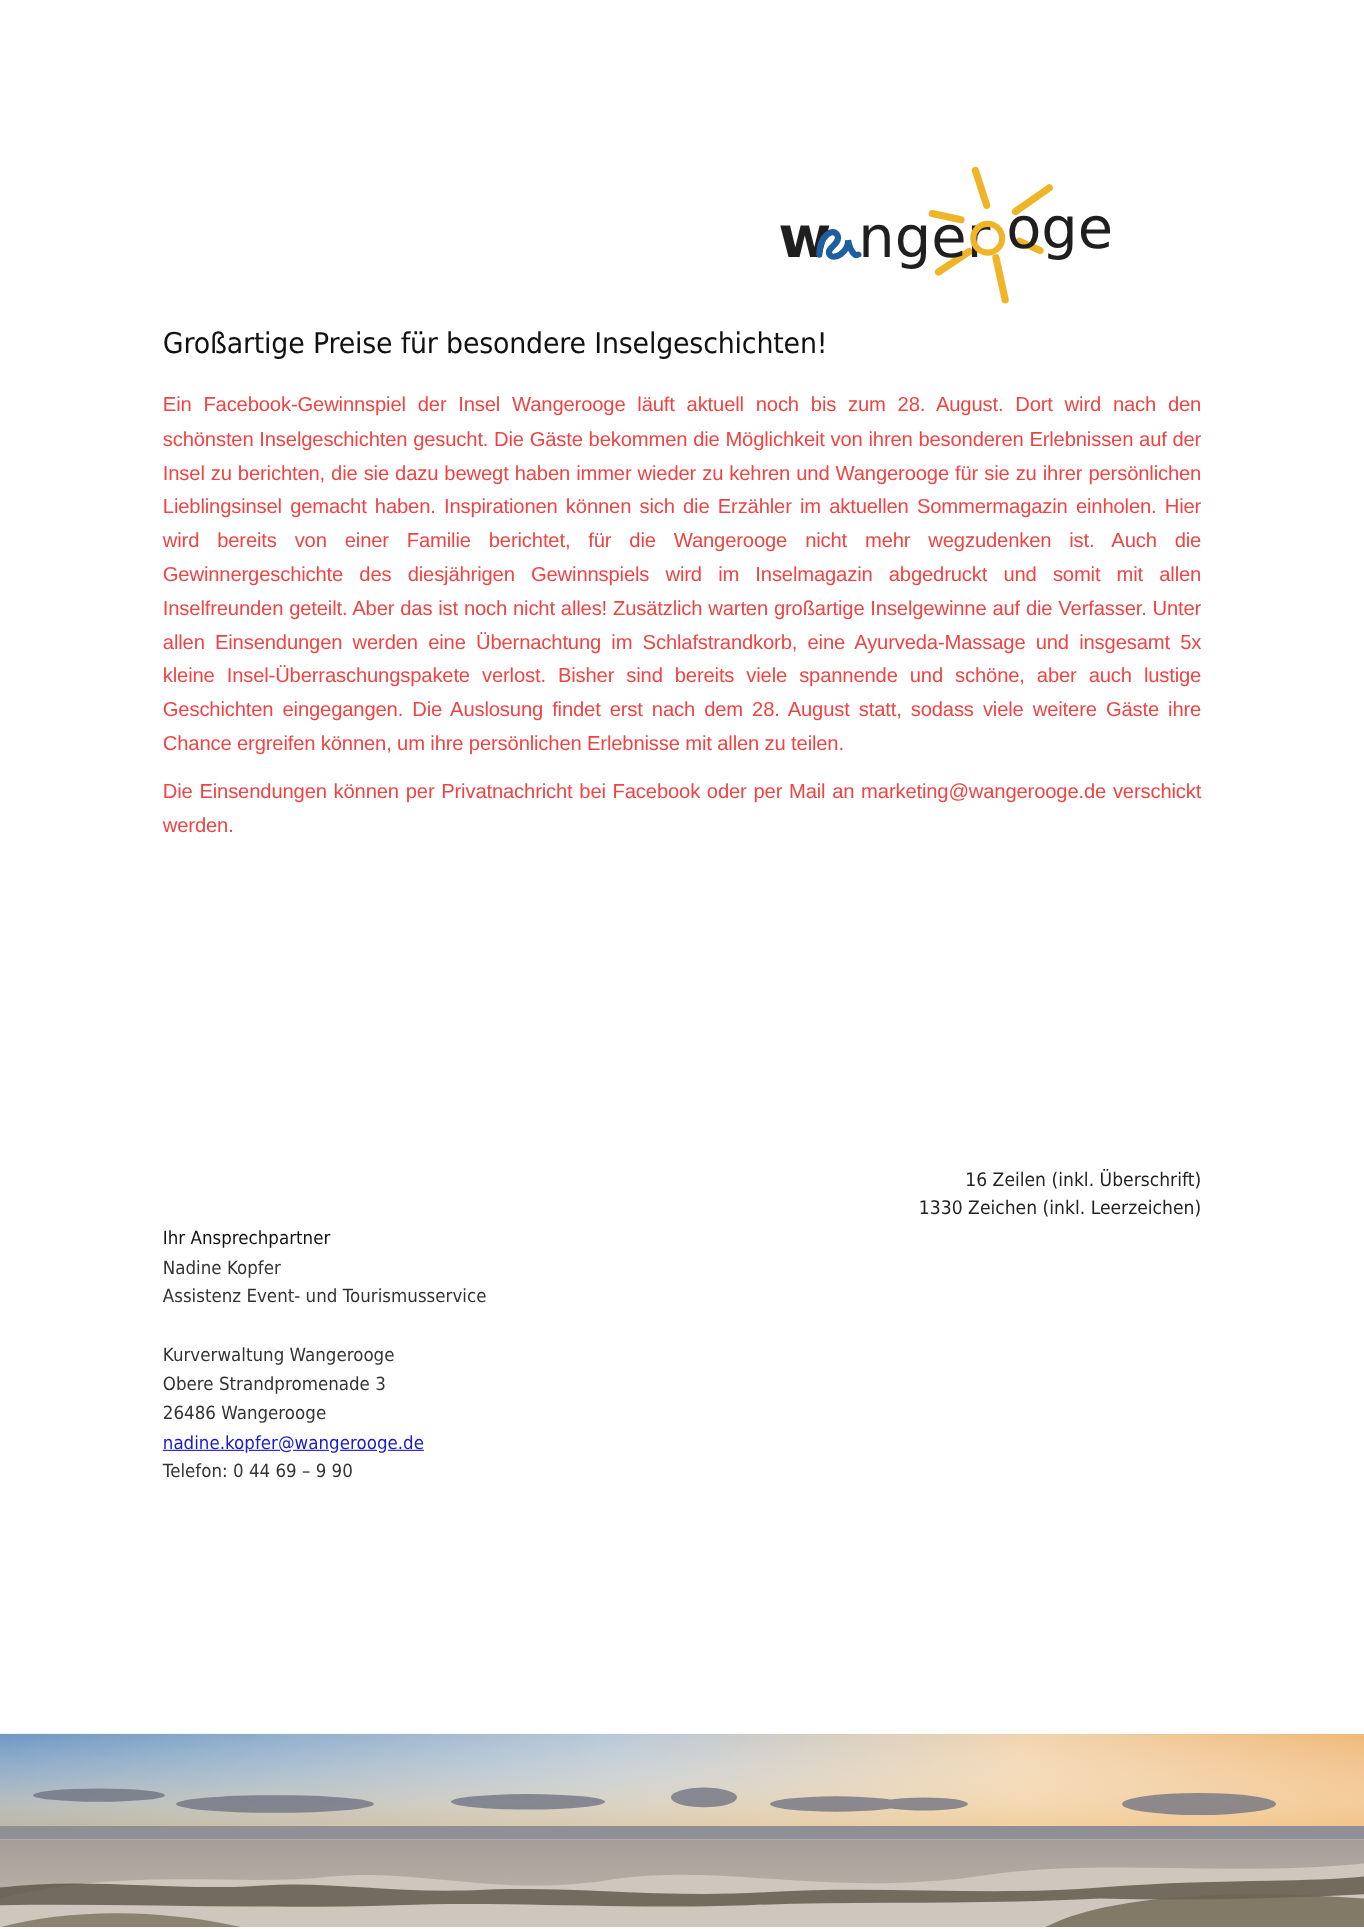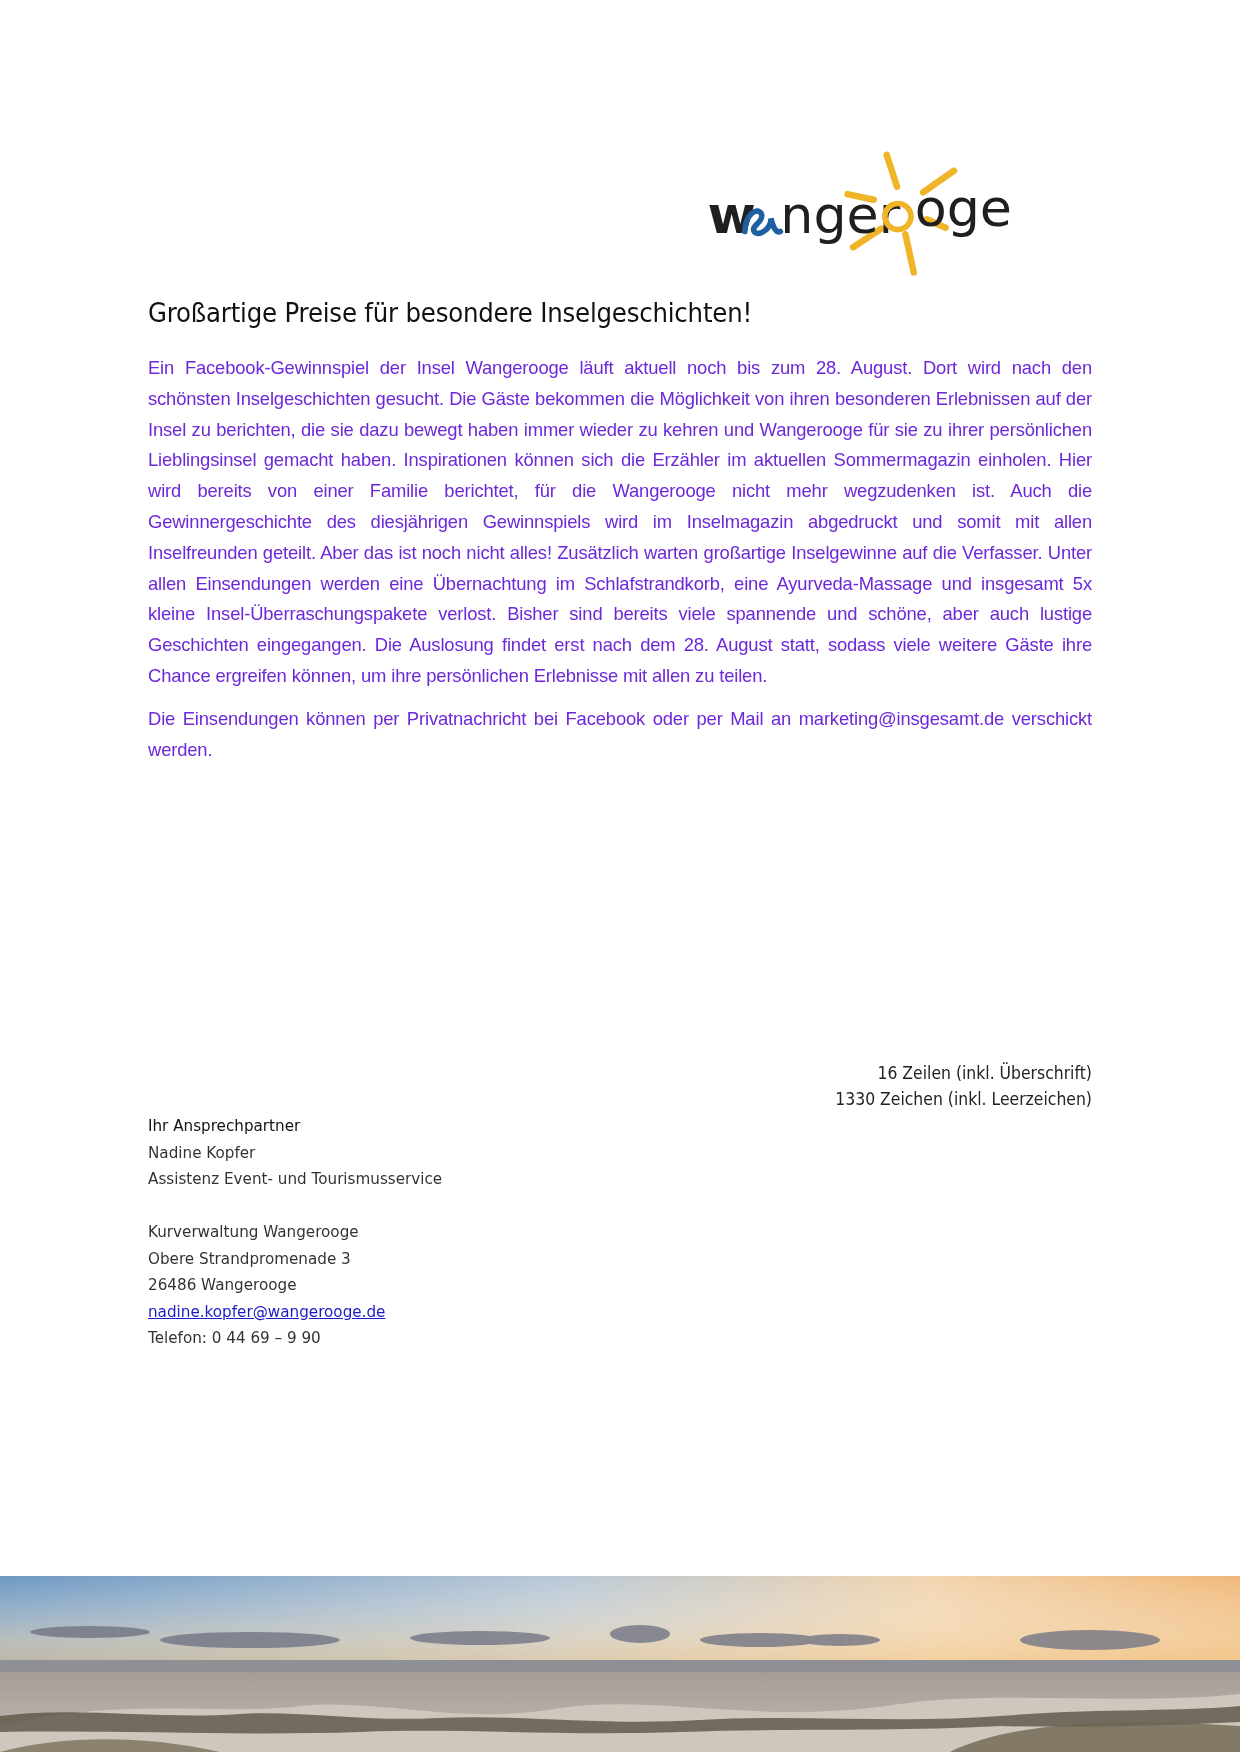--- a/index.html
+++ b/index.html
@@ -15,21 +15,21 @@
     .title {
       position: absolute; left: 148px; top: 281px; width: 960px;
       font-size: 26px; font-weight: normal; letter-spacing: -0.2px;
       font-family: "DejaVu Sans", sans-serif; color: #111;
       transform: scaleX(0.94); transform-origin: left top; white-space: nowrap;
     }
     .body-text {
       position: absolute; left: 148px; top: 353px; width: 944px;
       font-size: 18.4px; line-height: 30.8px; text-align: justify;
       font-family: "Liberation Sans", sans-serif; letter-spacing: -0.15px;
-      color: #6d28d9;
+      color: #ef4444;
     }
     .body-text p { margin: 0 0 12px 0; }
     .stats {
       position: absolute; right: 148px; top: 1060px; text-align: right;
       font-size: 17px; line-height: 26px; font-family: "DejaVu Sans", sans-serif;
       color: #222; transform: scaleX(0.92); transform-origin: right top;
     }
     .contact {
       position: absolute; left: 148px; top: 1113px;
       font-size: 16.5px; line-height: 26.5px; font-family: "DejaVu Sans", sans-serif;
@@ -66,21 +66,21 @@
 
     <circle cx="216" cy="82" r="14" fill="none" stroke="#f0b429" stroke-width="6"></circle>
     <text x="234" y="92" font-family="DejaVu Sans, sans-serif" font-size="56" fill="#1f1f1f">oge</text>
   </svg>
 </div>
 
 <h1 class="title">Großartige Preise für besondere Inselgeschichten!</h1>
 
 <div class="body-text">
   <p>Ein Facebook-Gewinnspiel der Insel Wangerooge läuft aktuell noch bis zum 28. August. Dort wird nach den schönsten Inselgeschichten gesucht. Die Gäste bekommen die Möglichkeit von ihren besonderen Erlebnissen auf der Insel zu berichten, die sie dazu bewegt haben immer wieder zu kehren und Wangerooge für sie zu ihrer persönlichen Lieblingsinsel gemacht haben. Inspirationen können sich die Erzähler im aktuellen Sommermagazin einholen. Hier wird bereits von einer Familie berichtet, für die Wangerooge nicht mehr wegzudenken ist. Auch die Gewinnergeschichte des diesjährigen Gewinnspiels wird im Inselmagazin abgedruckt und somit mit allen Inselfreunden geteilt. Aber das ist noch nicht alles! Zusätzlich warten großartige Inselgewinne auf die Verfasser. Unter allen Einsendungen werden eine Übernachtung im Schlafstrandkorb, eine Ayurveda-Massage und insgesamt 5x kleine Insel-Überraschungspakete verlost. Bisher sind bereits viele spannende und schöne, aber auch lustige Geschichten eingegangen. Die Auslosung findet erst nach dem 28. August statt, sodass viele weitere Gäste ihre Chance ergreifen können, um ihre persönlichen Erlebnisse mit allen zu teilen.</p>
-  <p>Die Einsendungen können per Privatnachricht bei Facebook oder per Mail an marketing@insgesamt.de verschickt werden.</p>
+  <p>Die Einsendungen können per Privatnachricht bei Facebook oder per Mail an marketing@wangerooge.de verschickt werden.</p>
 </div>
 
 <div class="stats">
   <div>16 Zeilen (inkl. Überschrift)</div>
   <div>1330 Zeichen (inkl. Leerzeichen)</div>
 </div>
 
 <div class="contact">
   <div class="heading">Ihr Ansprechpartner</div>
   <div>Nadine Kopfer</div>

